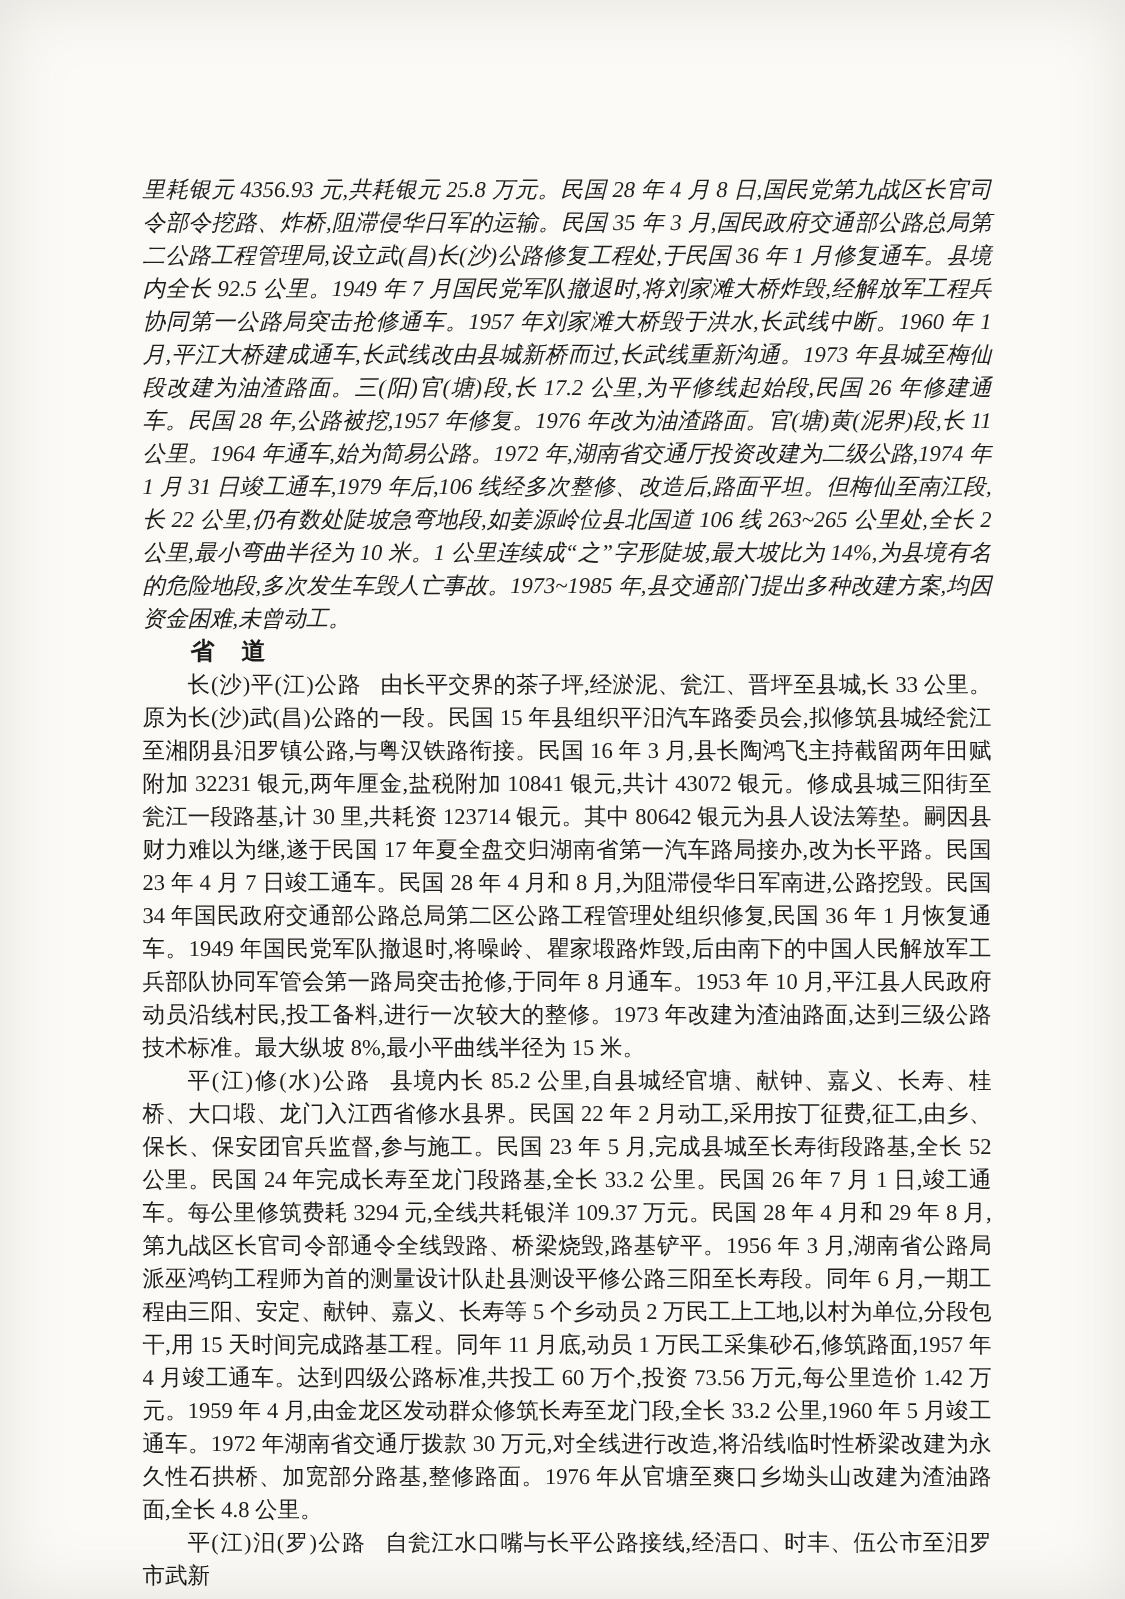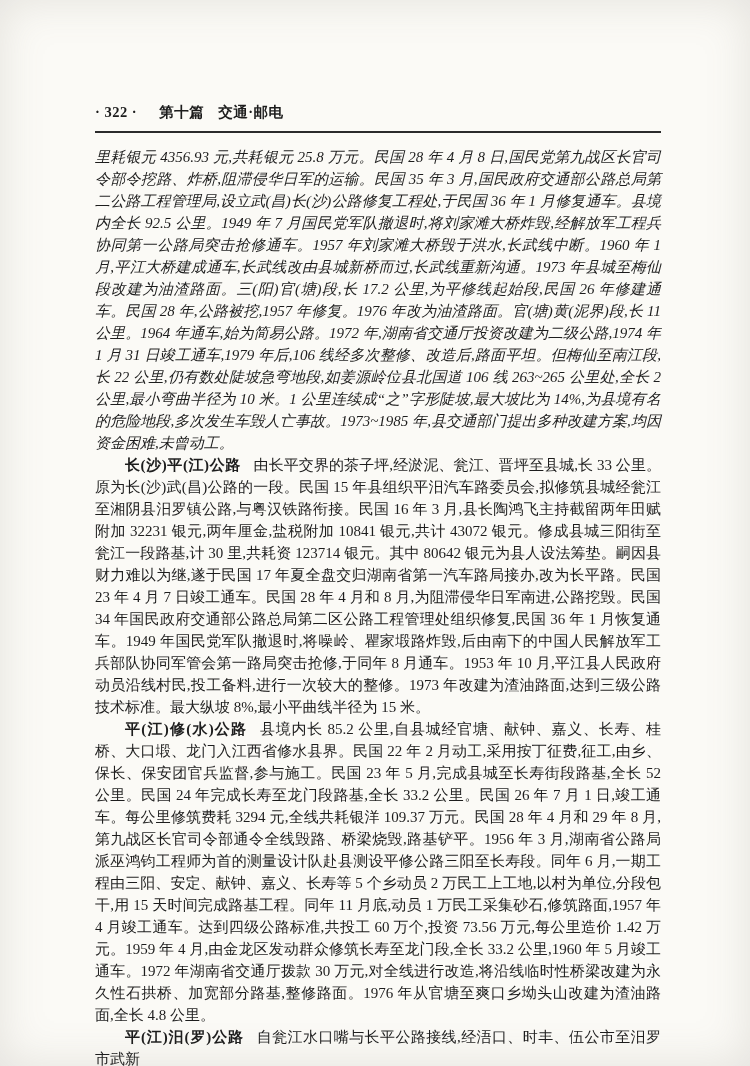--- a/index.html
+++ b/index.html
@@ -35,47 +35,41 @@
   .body-text {
     margin-top: 13px;
     font-size: 15px;
     line-height: 22px;
     color: #1d1d1d;
     text-align: justify;
     text-justify: inter-character;
   }
   .para { text-indent: 2em; }
   .para.continuation { text-indent: 0; font-style: italic; }
-  .lead { font-weight: bold; margin-right: 0.85em; letter-spacing: 0.5px; }
+  .lead { font-weight: normal; margin-right: 0.85em; letter-spacing: 0.5px; }
   .section-heading {
     font-weight: bold;
     font-size: 16px;
     text-indent: 2em;
     line-height: 22px;
     letter-spacing: 1px;
   }
 </style>
 </head>
 <body>
 
 <div class="page">
   <div class="page-inner">
 
-    <div class="page-header">
-      <span>· 322 ·</span>
-      <span class="chapter-group">
-        <span>第十篇</span>
-        <span>交通·邮电</span>
-      </span>
-    </div>
 
     <div class="body-text">
 
       <p class="para continuation"><span>里耗银元 4356.93 元,共耗银元 25.8 万元。民国 28 年 4 月 8 日,国民党第九战区长官司令部令挖路、炸桥,阻滞侵华日军的运输。民国 35 年 3 月,国民政府交通部公路总局第二公路工程管理局,设立武(昌)长(沙)公路修复工程处,于民国 36 年 1 月修复通车。县境内全长 92.5 公里。1949 年 7 月国民党军队撤退时,将刘家滩大桥炸毁,经解放军工程兵协同第一公路局突击抢修通车。1957 年刘家滩大桥毁于洪水,长武线中断。1960 年 1 月,平江大桥建成通车,长武线改由县城新桥而过,长武线重新沟通。1973 年县城至梅仙段改建为油渣路面。三(阳)官(塘)段,长 17.2 公里,为平修线起始段,民国 26 年修建通车。民国 28 年,公路被挖,1957 年修复。1976 年改为油渣路面。官(塘)黄(泥界)段,长 11 公里。1964 年通车,始为简易公路。1972 年,湖南省交通厅投资改建为二级公路,1974 年 1 月 31 日竣工通车,1979 年后,106 线经多次整修、改造后,路面平坦。但梅仙至南江段,长 22 公里,仍有数处陡坡急弯地段,如姜源岭位县北国道 106 线 263~265 公里处,全长 2 公里,最小弯曲半径为 10 米。1 公里连续成“之”字形陡坡,最大坡比为 14%,为县境有名的危险地段,多次发生车毁人亡事故。1973~1985 年,县交通部门提出多种改建方案,均因资金困难,未曾动工。</span></p>
 
+      <h3 class="section-heading">省　道</h3>
 
       <p class="para"><span class="lead">长(沙)平(江)公路</span><span>由长平交界的茶子坪,经淤泥、瓮江、晋坪至县城,长 33 公里。原为长(沙)武(昌)公路的一段。民国 15 年县组织平汨汽车路委员会,拟修筑县城经瓮江至湘阴县汨罗镇公路,与粤汉铁路衔接。民国 16 年 3 月,县长陶鸿飞主持截留两年田赋附加 32231 银元,两年厘金,盐税附加 10841 银元,共计 43072 银元。修成县城三阳街至瓮江一段路基,计 30 里,共耗资 123714 银元。其中 80642 银元为县人设法筹垫。嗣因县财力难以为继,遂于民国 17 年夏全盘交归湖南省第一汽车路局接办,改为长平路。民国 23 年 4 月 7 日竣工通车。民国 28 年 4 月和 8 月,为阻滞侵华日军南进,公路挖毁。民国 34 年国民政府交通部公路总局第二区公路工程管理处组织修复,民国 36 年 1 月恢复通车。1949 年国民党军队撤退时,将噪岭、瞿家塅路炸毁,后由南下的中国人民解放军工兵部队协同军管会第一路局突击抢修,于同年 8 月通车。1953 年 10 月,平江县人民政府动员沿线村民,投工备料,进行一次较大的整修。1973 年改建为渣油路面,达到三级公路技术标准。最大纵坡 8%,最小平曲线半径为 15 米。</span></p>
 
       <p class="para"><span class="lead">平(江)修(水)公路</span><span>县境内长 85.2 公里,自县城经官塘、献钟、嘉义、长寿、桂桥、大口塅、龙门入江西省修水县界。民国 22 年 2 月动工,采用按丁征费,征工,由乡、保长、保安团官兵监督,参与施工。民国 23 年 5 月,完成县城至长寿街段路基,全长 52 公里。民国 24 年完成长寿至龙门段路基,全长 33.2 公里。民国 26 年 7 月 1 日,竣工通车。每公里修筑费耗 3294 元,全线共耗银洋 109.37 万元。民国 28 年 4 月和 29 年 8 月,第九战区长官司令部通令全线毁路、桥梁烧毁,路基铲平。1956 年 3 月,湖南省公路局派巫鸿钧工程师为首的测量设计队赴县测设平修公路三阳至长寿段。同年 6 月,一期工程由三阳、安定、献钟、嘉义、长寿等 5 个乡动员 2 万民工上工地,以村为单位,分段包干,用 15 天时间完成路基工程。同年 11 月底,动员 1 万民工采集砂石,修筑路面,1957 年 4 月竣工通车。达到四级公路标准,共投工 60 万个,投资 73.56 万元,每公里造价 1.42 万元。1959 年 4 月,由金龙区发动群众修筑长寿至龙门段,全长 33.2 公里,1960 年 5 月竣工通车。1972 年湖南省交通厅拨款 30 万元,对全线进行改造,将沿线临时性桥梁改建为永久性石拱桥、加宽部分路基,整修路面。1976 年从官塘至爽口乡坳头山改建为渣油路面,全长 4.8 公里。</span></p>
 
       <p class="para"><span class="lead">平(江)汨(罗)公路</span><span>自瓮江水口嘴与长平公路接线,经浯口、时丰、伍公市至汨罗市武新</span></p>
 
     </div>
   </div>
 </div>

